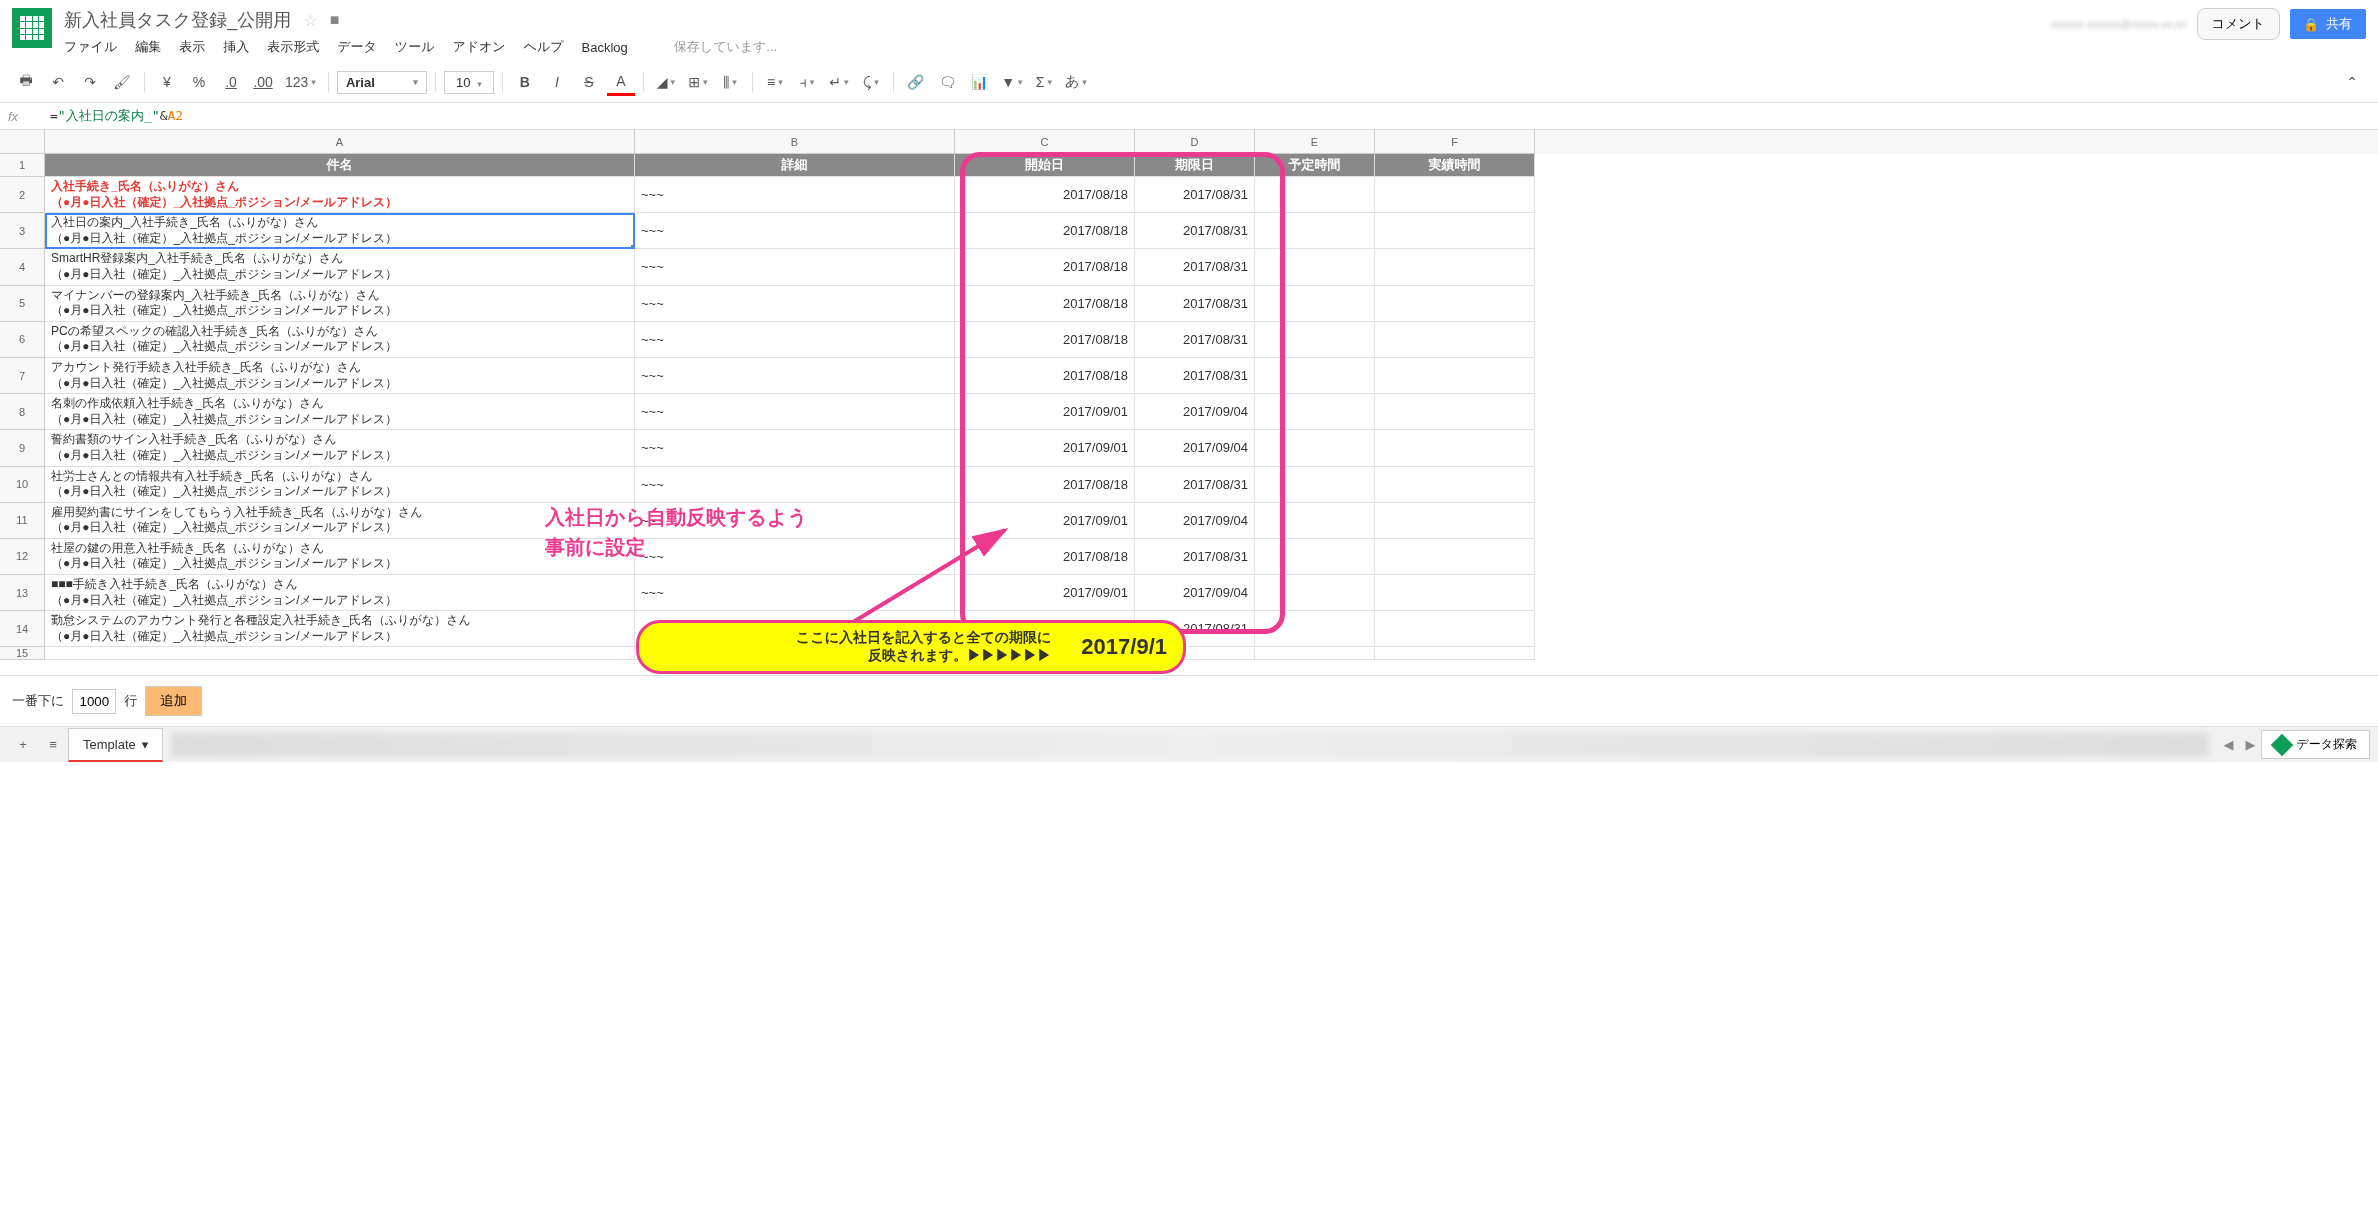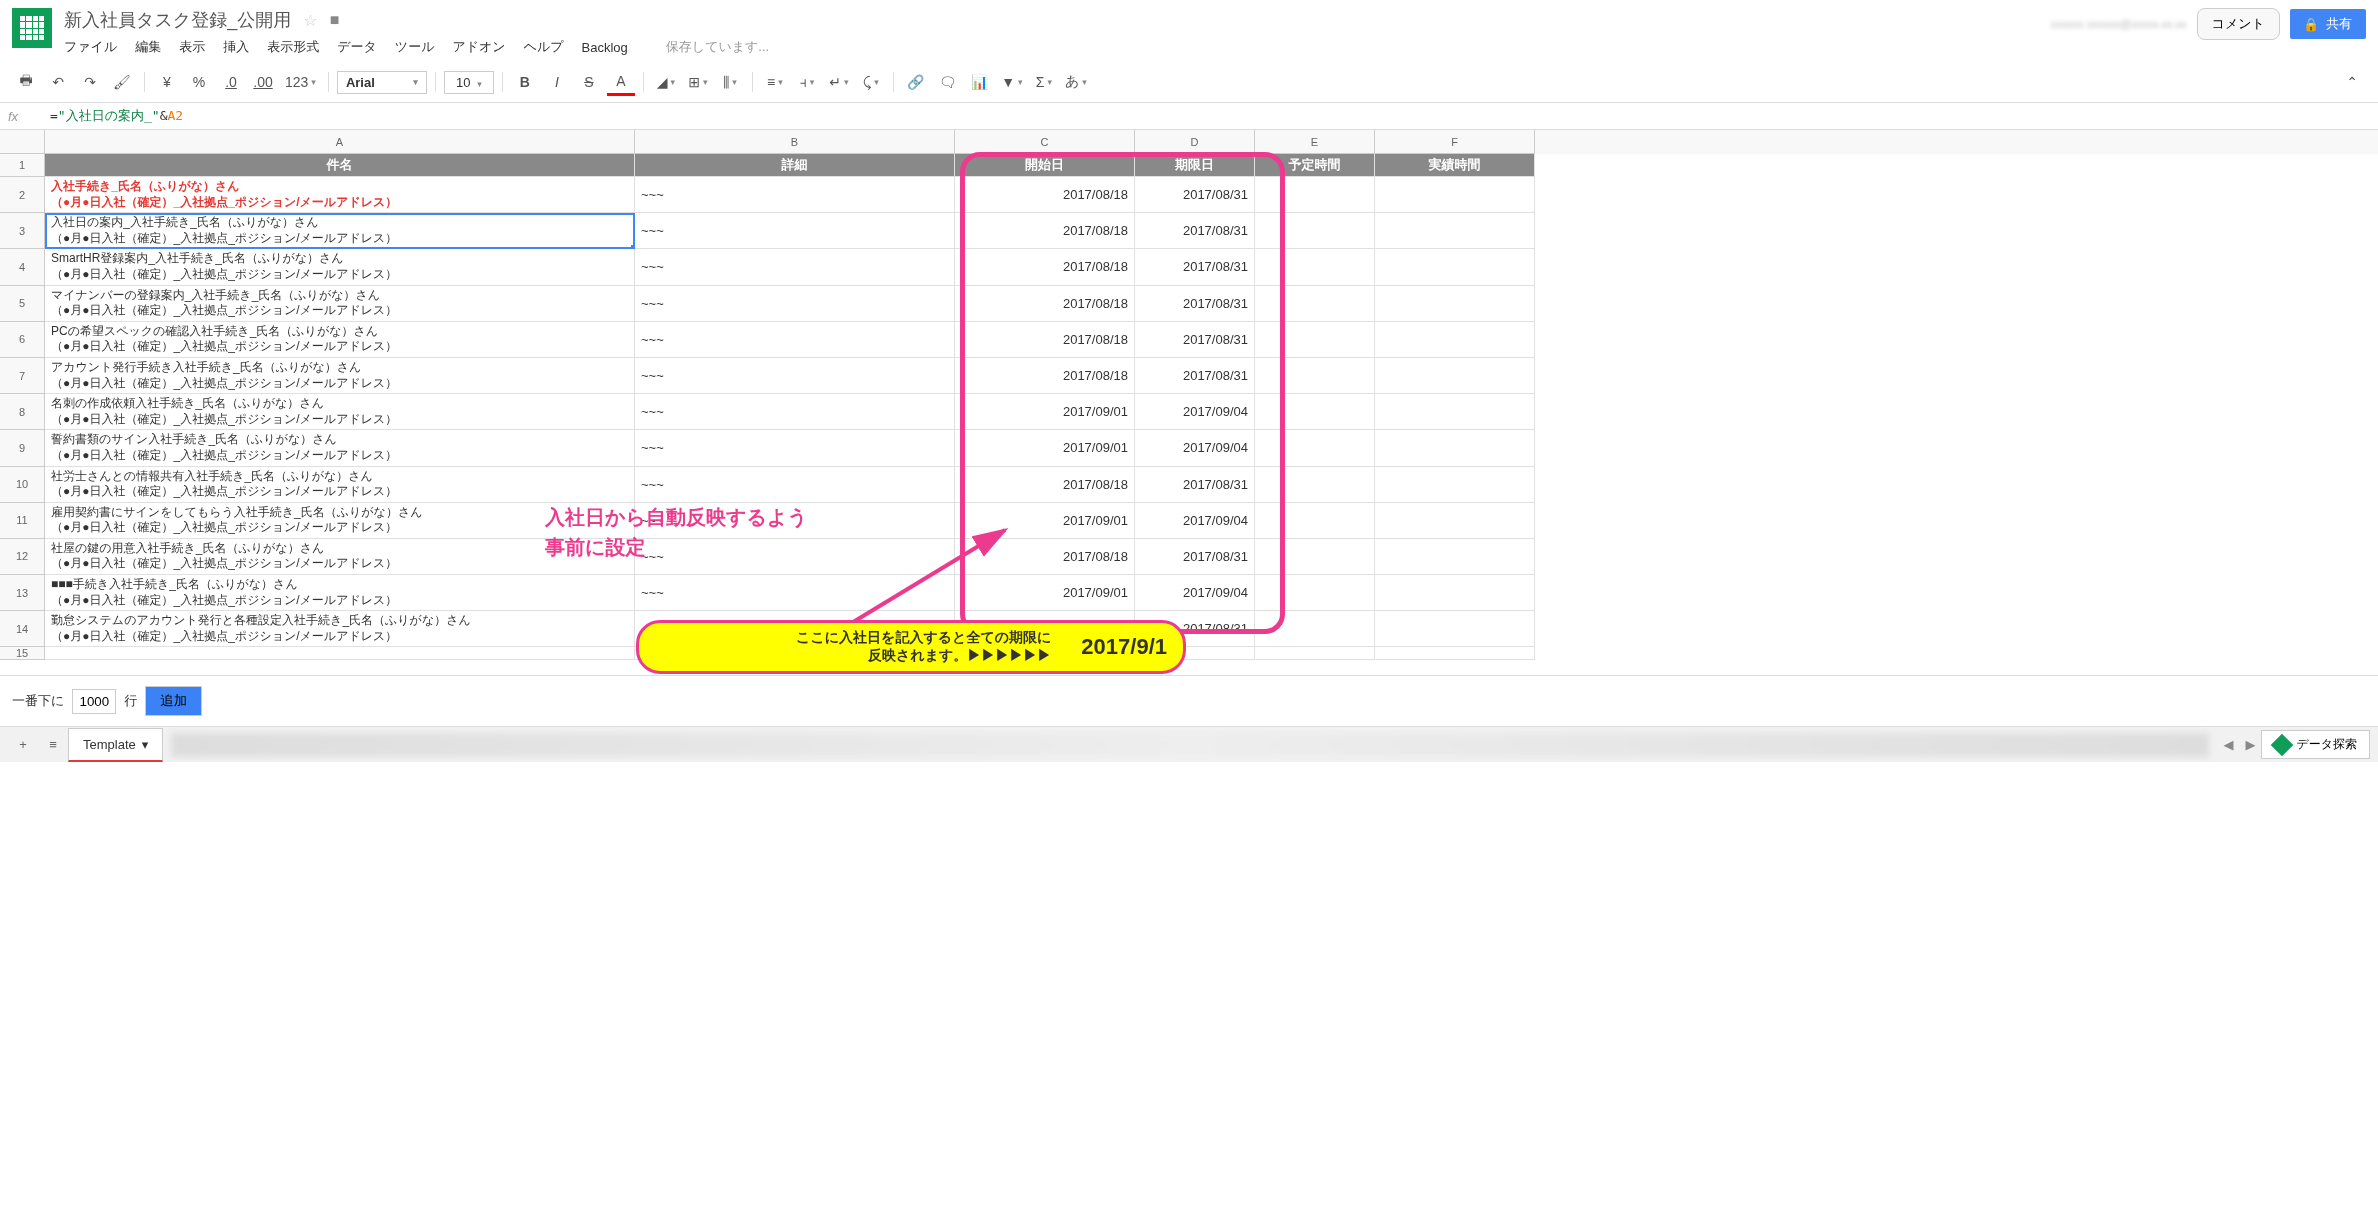--- a/index.html
+++ b/index.html
@@ -8,21 +8,21 @@
 .header { display: flex; align-items: flex-start; padding: 8px 12px 0; }
 .logo { width: 40px; height: 40px; background: #0f9d58; display: flex; align-items: center; justify-content: center; margin-right: 12px; }
 .logo-grid { width: 24px; height: 24px; display: grid; grid-template: repeat(4,1fr)/repeat(4,1fr); gap: 1px; }
 .logo-grid span { background: #fff; }
 .title-area { flex: 1; }
 .doc-title { font-size: 18px; color: #555; display: flex; align-items: center; gap: 12px; }
 .star-icon { color: #ccc; font-size: 16px; }
 .folder-icon { color: #888; font-size: 16px; }
 .menubar { display: flex; gap: 18px; padding: 6px 0; font-size: 13px; color: #333; align-items: center; }
 .menubar span { cursor: pointer; }
-.saving { color: #999; margin-left: 20px; }
+.saving { color: #999; margin-left: 28px; }
 .header-right { display: flex; align-items: center; gap: 10px; }
 .user-email { color: #bbb; font-size: 11px; filter: blur(2px); }
 .comment-btn { border: 1px solid #ccc; background: #f8f8f8; padding: 6px 14px; font-size: 13px; cursor: pointer; border-radius: 8px; }
 .share-btn { background: #4285f4; color: #fff; border: none; padding: 6px 14px; font-size: 13px; cursor: pointer; border-radius: 2px; display: flex; align-items: center; gap: 6px; }
 
 .toolbar { display: flex; align-items: center; padding: 6px 12px; border-bottom: 1px solid #ddd; gap: 4px; }
 .toolbar .tb { width: 28px; height: 28px; display: flex; align-items: center; justify-content: center; color: #555; cursor: pointer; font-size: 14px; }
 .toolbar .sep { width: 1px; height: 20px; background: #ddd; margin: 0 4px; }
 .toolbar .font-sel { border: 1px solid #ccc; padding: 3px 8px; min-width: 90px; font-size: 13px; display: flex; align-items: center; justify-content: space-between; font-weight: bold; }
 .toolbar .size-sel { border: 1px solid #ccc; padding: 3px 8px; width: 50px; font-size: 13px; text-align: center; }
@@ -53,21 +53,21 @@
 .selected-cell::after { content: ''; position: absolute; right: -3px; bottom: -3px; width: 6px; height: 6px; background: #4285f4; }
 
 .annotation-box { position: absolute; border: 5px solid #ec3b8f; border-radius: 20px; pointer-events: none; z-index: 10; }
 .annotation-text { position: absolute; color: #ec3b8f; font-size: 20px; font-weight: bold; z-index: 11; line-height: 1.5; }
 .annotation-arrow { position: absolute; z-index: 11; }
 .yellow-box { position: absolute; background: #ffff00; border: 3px solid #ec3b8f; border-radius: 24px; padding: 6px 16px; font-size: 14px; font-weight: bold; text-align: center; z-index: 11; display: flex; align-items: center; }
 .yellow-date { font-size: 22px; font-weight: bold; margin-left: 30px; }
 
 .footer-add { display: flex; align-items: center; gap: 8px; padding: 10px 12px; border-top: 1px solid #ddd; font-size: 13px; }
 .footer-add input { width: 44px; border: 1px solid #ccc; padding: 4px; text-align: center; }
-.footer-add button { border: 1px solid #ccc; background: #3b82f6; padding: 5px 14px; cursor: pointer; }
+.footer-add button { border: 1px solid #ccc; background: #fdba74; padding: 5px 14px; cursor: pointer; }
 
 .sheet-tabs { display: flex; align-items: center; border-top: 1px solid #ddd; background: #f1f1f1; height: 36px; padding: 0 8px; }
 .sheet-tabs .tab-btn { width: 30px; height: 30px; display: flex; align-items: center; justify-content: center; cursor: pointer; color: #666; }
 .sheet-tab { background: #fff; padding: 8px 14px; border-top: 1px solid #ccc; border-left: 1px solid #ccc; border-right: 1px solid #ccc; font-size: 13px; display: flex; align-items: center; gap: 6px; cursor: pointer; border-bottom: 2px solid #e53935; }
 .blurred-tabs { flex: 1; height: 24px; background: linear-gradient(90deg, #ddd, #eee, #ddd); margin: 0 8px; filter: blur(3px); }
 .explore-btn { background: #fff; border: 1px solid #ccc; padding: 5px 12px; font-size: 12px; display: flex; align-items: center; gap: 6px; margin-left: auto; cursor: pointer; }
 .explore-btn .eicon { width: 16px; height: 16px; background: #0f9d58; transform: rotate(45deg); }
 
 .colA { width: 590px; } .colB { width: 320px; } .colC { width: 180px; } .colD { width: 120px; } .colE { width: 120px; } .colF { width: 160px; }
 .arrow-chevron { color: #888; cursor: pointer; padding: 0 6px; }

